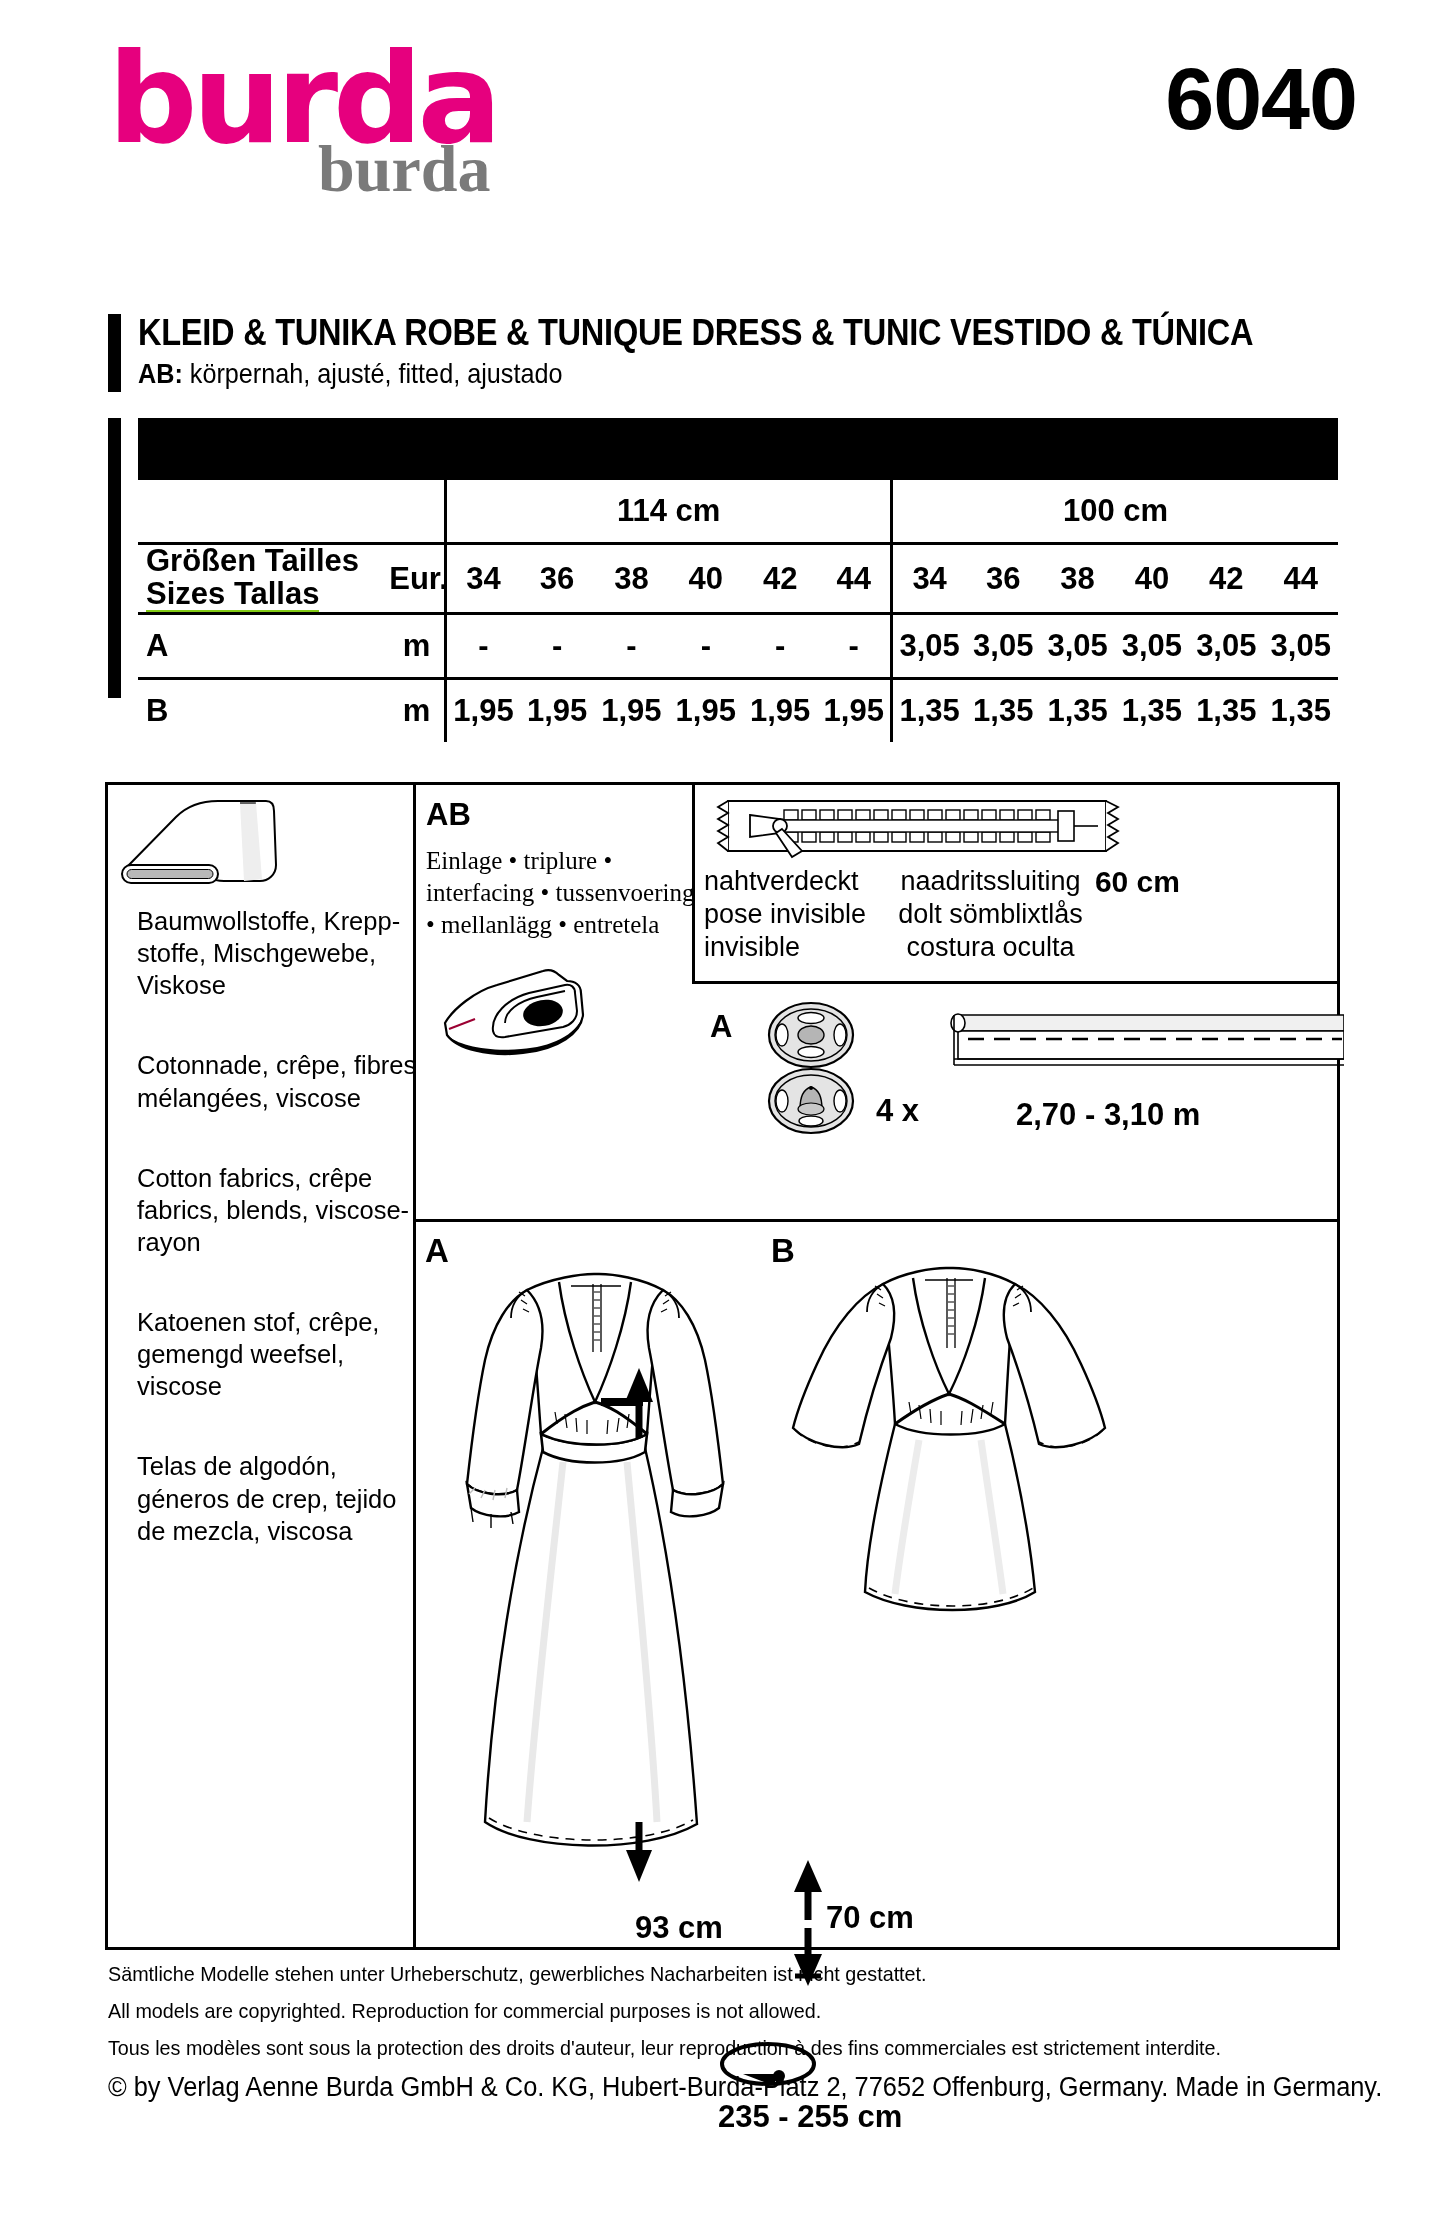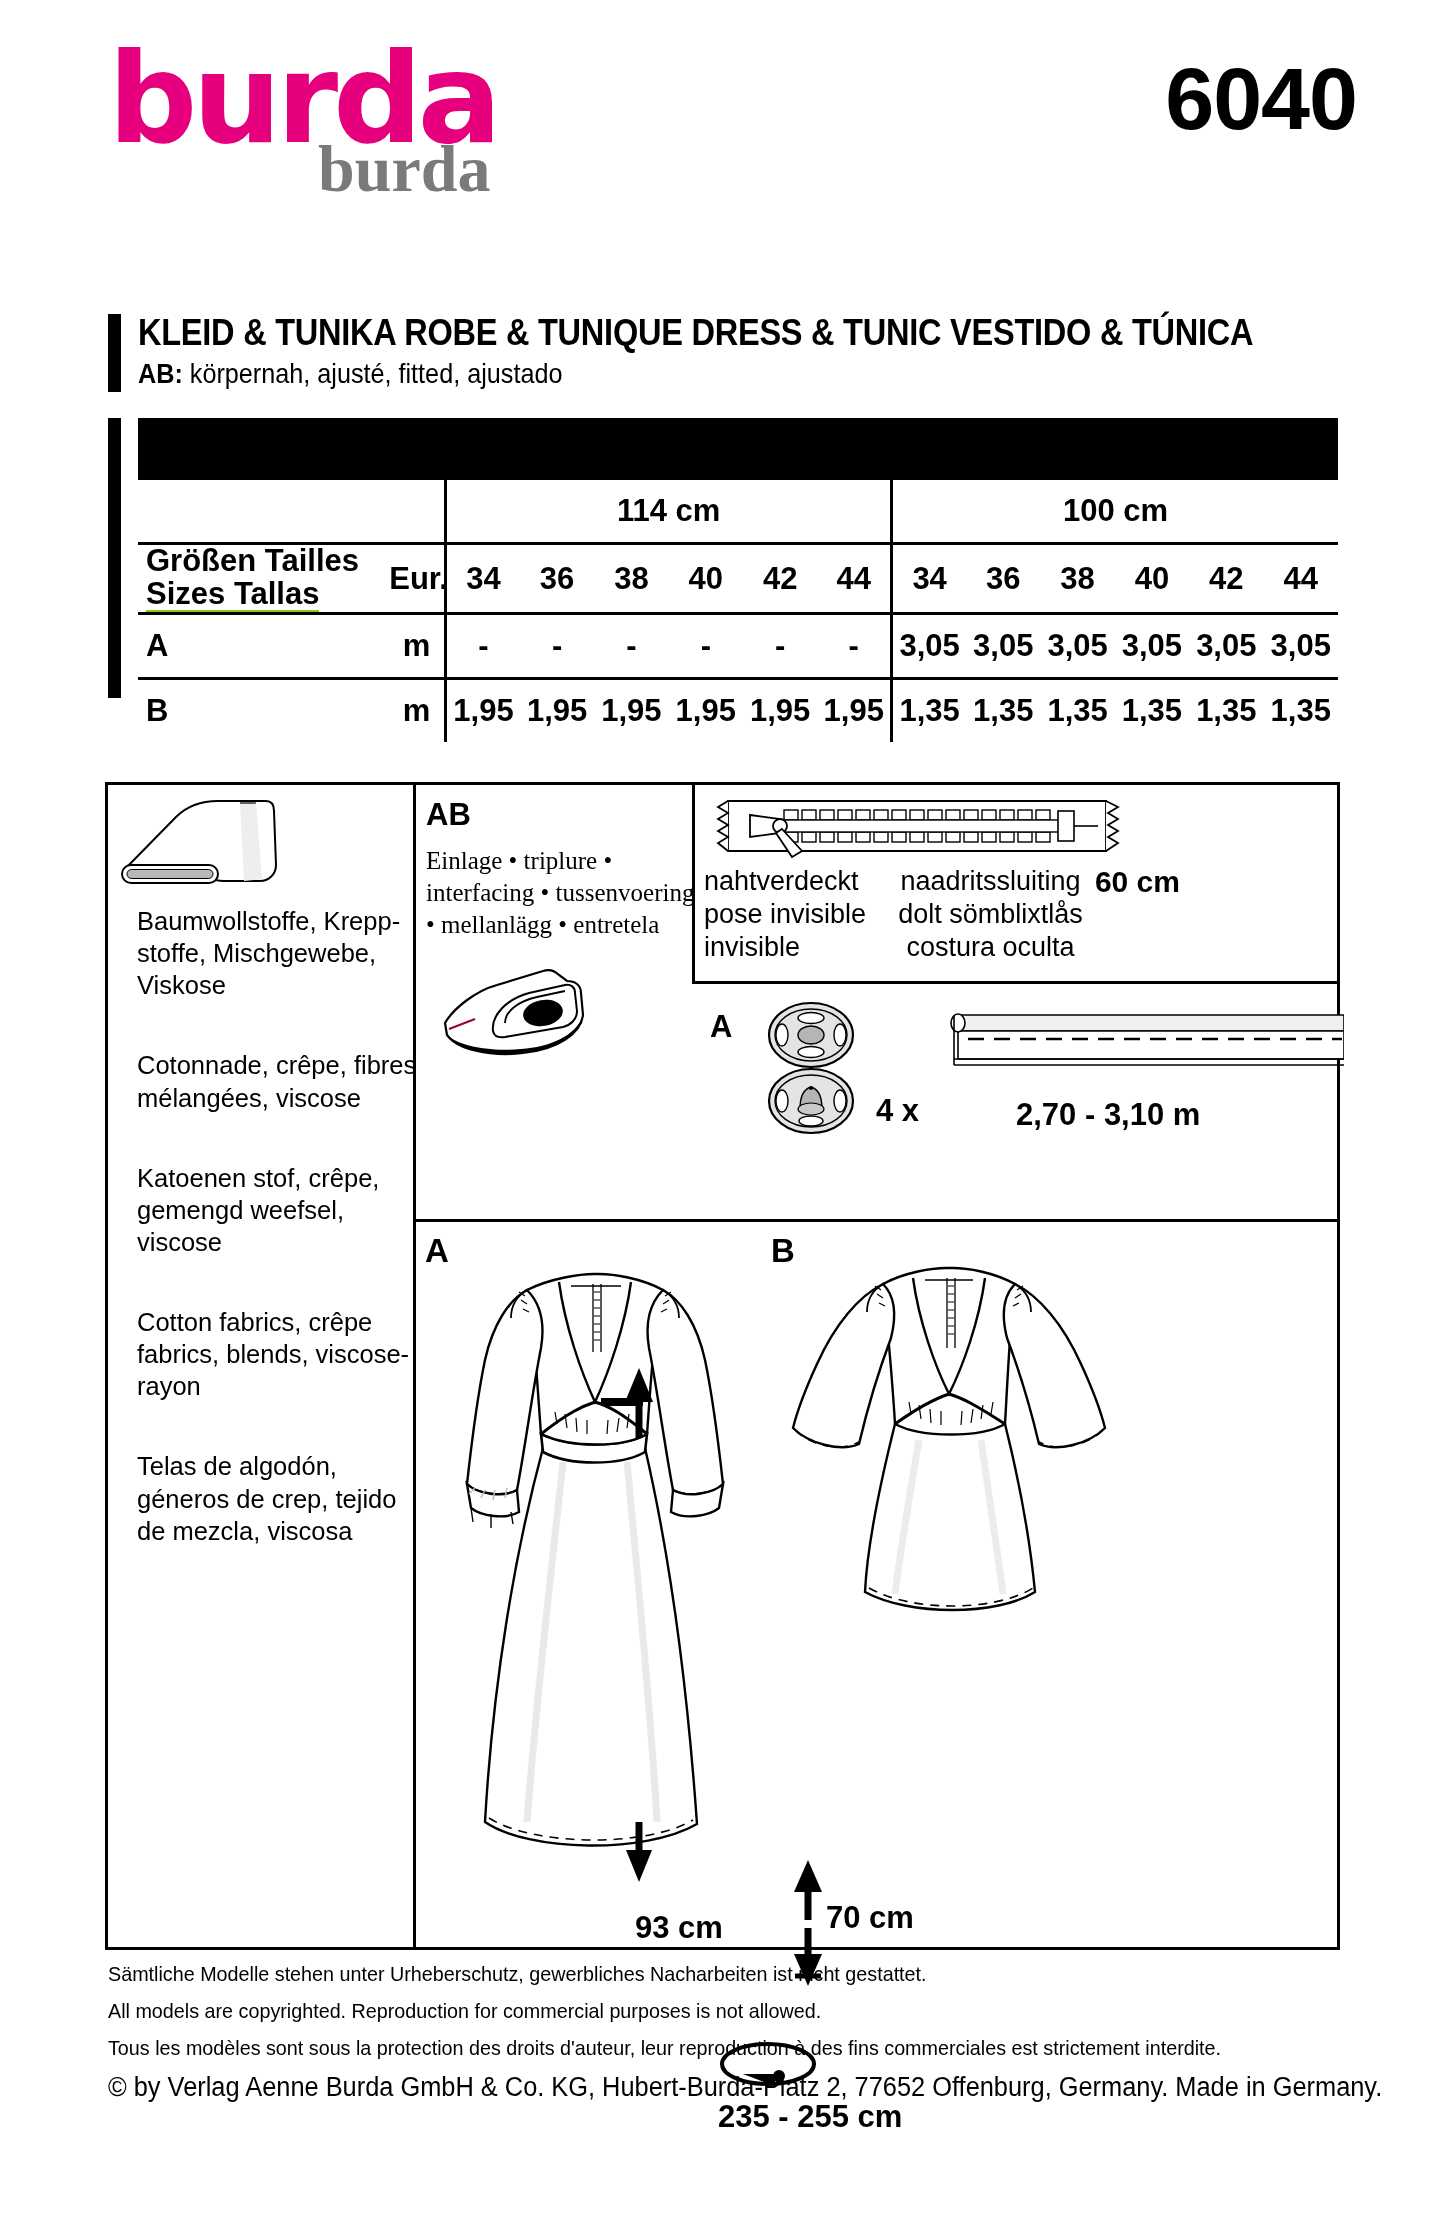--- a/index.html
+++ b/index.html
@@ -440,22 +440,22 @@
         <path d="M8,75 L60,22 C72,10 88,6 102,6 L150,6 C156,6 158,10 158,16 L160,70 C160,80 152,86 144,86 L108,86 C96,86 88,80 86,72" fill="#ffffff" stroke="#000" stroke-width="2"></path>
         <path d="M124,8 L140,8 L146,84 L128,86 Z" fill="#eeeeee" stroke="none"></path>
         <path d="M124,8 L140,8" stroke="#000" stroke-width="1.2" fill="none"></path>
         <rect x="6" y="70" width="96" height="18" rx="9" fill="#ffffff" stroke="#000" stroke-width="2"></rect>
         <rect x="11" y="74.5" width="86" height="9" rx="4.5" fill="#b8b8b8" stroke="#000" stroke-width="1"></rect>
       </svg>
     </div>
     <div class="fabric-list">
       <div class="fabric-item">Baumwollstoffe, Krepp-stoffe, Mischgewebe, Viskose</div>
       <div class="fabric-item">Cotonnade, crêpe, fibres mélangées, viscose</div>
+      <div class="fabric-item">Cotton fabrics, crêpe fabrics, blends, viscose-rayon</div>
       <div class="fabric-item">Katoenen stof, crêpe, gemengd weefsel, viscose</div>
-      <div class="fabric-item">Cotton fabrics, crêpe fabrics, blends, viscose-rayon</div>
       <div class="fabric-item">Telas de algodón, géneros de crep, tejido de mezcla, viscosa</div>
     </div>
   </div>
 
   <div class="ab-block">
     <div class="ab-title">AB</div>
     <div class="ab-text">Einlage • triplure • interfacing • tussenvoering • mellanlägg • entretela</div>
     <div class="iron-icon">
       <svg viewBox="0 0 205 110" width="205" height="110">
         <path d="M16,78 C26,92 58,100 92,96 C128,92 150,76 152,58 L150,36 C150,28 144,24 136,24 L128,18 C124,14 118,12 112,14 L66,28 C44,34 22,52 14,66 Z" fill="#ffffff" stroke="#000" stroke-width="2.2"></path>

